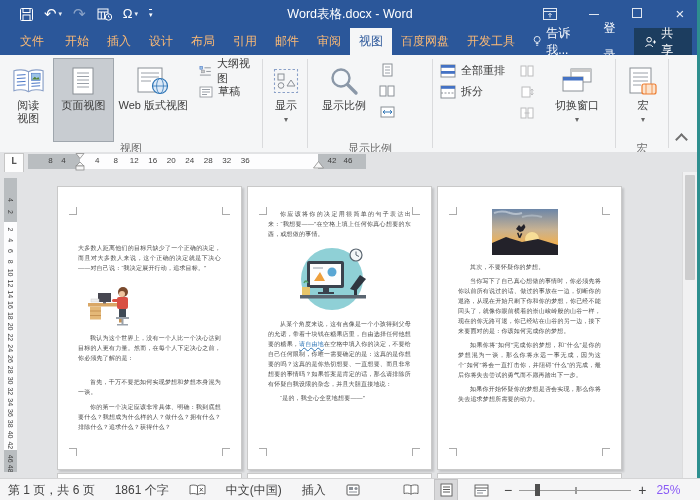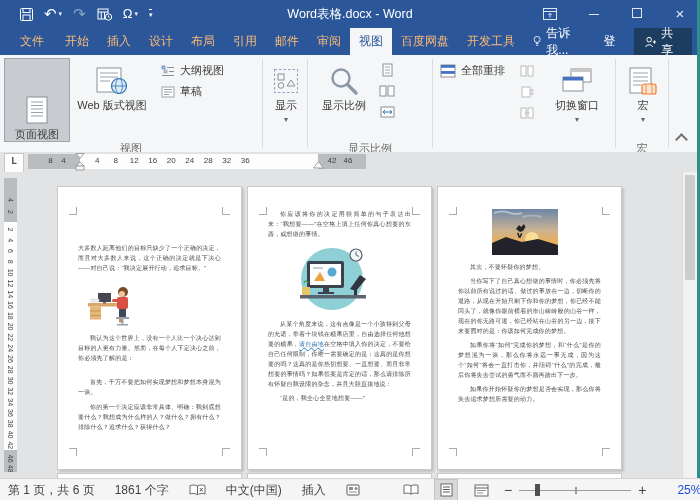--- a/index.html
+++ b/index.html
@@ -18,34 +18,34 @@
   .wc{width:16px;text-align:center;color:#e8edf5;font-size:13px;line-height:28px;}
   .wc .maxbox{display:inline-block;width:8px;height:8px;border:1px solid #dfe6f0;}
   .wc .minline{display:inline-block;width:10px;height:1px;background:#dfe6f0;vertical-align:middle;}
 
   
   .tabbar{position:absolute;left:0;top:28px;width:700px;height:27px;background:#2b579a;display:flex;align-items:stretch;font-size:12px;}
   .tab{color:#fdba74;line-height:27px;padding:0 9px;white-space:nowrap;}
   .tab.file{margin-left:8px;padding:0 12px;}
   .tabs-list{display:flex;}
   .tab.active{background:#f5f6f7;color:#2b579a;}
-  .tab-right{margin-left:auto;display:flex;}
+  .tab-right{margin-left:auto;display:flex;align-items:center;}
   .tellme{display:flex;align-items:center;gap:5px;color:#fff;padding:0 9px;font-size:12px;}
   .signin{color:#fff;padding:0 10px;font-size:12px;line-height:27px;}
   .sharebox{background:#1c3d5f;height:27px;display:flex;align-items:center;gap:5px;color:#fff;padding:0 11px;margin-right:8px;font-size:12px;}
 
   
   .ribbon{position:absolute;left:0;top:55px;width:700px;height:97px;background:#f5f6f7;border-bottom:1px solid #cfd0d2;display:flex;}
   .group{display:flex;flex-direction:column;position:relative;}
   .gsep{width:1px;background:#dadbdd;margin:4px 0;}
   .gbody{flex:1;display:flex;align-items:flex-start;padding:3px 2px 0 4px;}
   .glabel{height:16px;font-size:11px;color:#6b6b6b;text-align:center;line-height:13px;}
   .bigbtn{height:78px;display:flex;flex-direction:column;align-items:center;padding:4px 3px 0;font-size:11px;color:#3b3b3b;text-align:center;border:1px solid transparent;line-height:13px;}
   .bigbtn .ic{height:36px;display:flex;align-items:center;justify-content:center;}
-  .bigbtn.sel{background:#c8ccd1;border-color:#9fa6ad;justify-content:flex-end;}
+  .bigbtn.sel{background:#c8ccd1;border-color:#9fa6ad;}
   .bigbtn .dd{font-size:8px;color:#666;margin-top:1px;}
   .smallbtn{display:flex;align-items:center;gap:5px;font-size:11px;color:#3b3b3b;height:21px;padding:0 3px;}
   .minibtn{width:22px;height:21px;display:flex;align-items:center;justify-content:center;}
   .vcol{display:flex;flex-direction:column;}
   .chevcol{flex:1;position:relative;}
   .chev{position:absolute;right:14px;bottom:8px;width:7px;height:7px;border-left:2px solid #707070;border-top:2px solid #707070;transform:rotate(45deg);}
 
   
   .rulerrow{position:absolute;left:0;top:152px;width:700px;height:20px;background:#e2e3e5;}
   .tabsel{position:absolute;left:4px;top:1px;width:18px;height:18px;background:#fdfdfd;border:1px solid #c6c6c6;color:#555;font:bold 10px/16px "Liberation Mono","DejaVu Sans Mono",monospace;text-align:center;}
@@ -95,21 +95,21 @@
   .sb-item{display:flex;align-items:center;white-space:nowrap;}
   .sb-views{position:absolute;left:400px;top:0;height:22px;display:flex;align-items:center;gap:12px;}
   .sb-viewbtn{width:22px;height:20px;display:flex;align-items:center;justify-content:center;}
   .sb-viewbtn.sel{background:#d8d8da;border:1px solid #c3c3c5;}
   .sb-zoom{position:absolute;left:504px;top:0;height:22px;display:flex;align-items:center;gap:7px;}
   .zoomtrack{position:relative;width:112px;height:14px;}
   .ztline{position:absolute;left:0;right:0;top:6.5px;height:1.5px;background:#9b9b9b;}
   .ztick{position:absolute;left:56px;top:3.5px;width:1.5px;height:7px;background:#9b9b9b;}
   .zthumb{position:absolute;left:16px;top:1px;width:5px;height:12px;background:#505050;}
   .zsign{font-size:14px;color:#444;line-height:20px;}
-  .zpct{margin-left:24px;color:#1d4ed8;}
+  .zpct{margin-left:3px;color:#8b5cf6;}
 
   svg{display:block;}
 </style>
 </head>
 <body>
 
 <div id="app">
 
   <div class="titlebar">
     <div class="qat">
@@ -194,20 +194,37 @@
           </svg>
         <span>共享</span>
       </span>
     </div>
   </div>
 
   <div class="ribbon">
 
     <div class="group" style="width:262px">
       <div class="gbody">
+        <div class="bigbtn" style="width:44px">
+          <span class="ic">
+              <svg width="33" height="28" viewBox="0 0 34 28">
+                <path d="M17 4.5 C13 2 6 2 2 3.5 V24 C6 22.5 13 22.5 17 25 C21 22.5 28 22.5 32 24 V3.5 C28 2 21 2 17 4.5 Z" fill="#fff" stroke="#8aa0c8" stroke-width="1.2"></path>
+                <line x1="17" y1="4.5" x2="17" y2="25" stroke="#8aa0c8"></line>
+                <line x1="5" y1="8" x2="14" y2="7.4" stroke="#4472c4"></line>
+                <line x1="5" y1="11.5" x2="14" y2="10.9" stroke="#4472c4"></line>
+                <line x1="5" y1="15" x2="14" y2="14.4" stroke="#4472c4"></line>
+                <line x1="5" y1="18.5" x2="14" y2="17.9" stroke="#4472c4"></line>
+                <rect x="20" y="6" width="9" height="7.5" fill="#9dc3e6" stroke="#4472c4" stroke-width="0.6"></rect>
+                <path d="M20.5 12.5 L23.5 9.5 L25.5 11.5 L27 10 L28.5 12.5 Z" fill="#548235"></path>
+                <line x1="20" y1="16.5" x2="29" y2="15.9" stroke="#4472c4"></line>
+                <line x1="20" y1="19.5" x2="29" y2="18.9" stroke="#4472c4"></line>
+              </svg>
+            </span>
+          <span style="width:30px">阅读视图</span>
+        </div>
         <div class="bigbtn sel" style="width:58px">
           <span class="ic">
               <svg width="22" height="28" viewBox="0 0 22 28">
                 <rect x="1" y="1" width="20" height="26" fill="#fff" stroke="#8a8f96"></rect>
                 <line x1="5" y1="6" x2="17" y2="6" stroke="#9aa0a8"></line>
                 <line x1="5" y1="9.5" x2="17" y2="9.5" stroke="#9aa0a8"></line>
                 <line x1="5" y1="13" x2="17" y2="13" stroke="#9aa0a8"></line>
                 <line x1="5" y1="16.5" x2="17" y2="16.5" stroke="#9aa0a8"></line>
                 <line x1="5" y1="20" x2="17" y2="20" stroke="#9aa0a8"></line>
               </svg>
@@ -314,20 +331,28 @@
     <div class="group" style="width:182px">
       <div class="gbody">
         <div class="vcol" style="padding-top:2px;">
           <div class="smallbtn">
             <svg width="16" height="14" viewBox="0 0 16 14">
                 <rect x="1" y="1" width="14" height="12" fill="#fff" stroke="#8a8f96"></rect>
                 <rect x="1" y="1" width="14" height="2.8" fill="#4472c4"></rect>
                 <rect x="1" y="7" width="14" height="2.8" fill="#4472c4"></rect>
               </svg>
             <span>全部重排</span>
+          </div>
+          <div class="smallbtn">
+            <svg width="16" height="14" viewBox="0 0 16 14">
+                <rect x="1" y="1" width="14" height="12" fill="#fff" stroke="#8a8f96"></rect>
+                <rect x="1" y="1" width="14" height="2.8" fill="#4472c4"></rect>
+                <line x1="1" y1="8" x2="15" y2="8" stroke="#8a8f96" stroke-dasharray="2 1.5"></line>
+              </svg>
+            <span>拆分</span>
           </div>
         </div>
         <div class="vcol" style="padding-top:2px;margin-left:8px;">
           <div class="minibtn">
               <svg width="14" height="12" viewBox="0 0 14 12">
                 <rect x="1" y="1" width="5" height="10" fill="#fff" stroke="#bcbcbe"></rect>
                 <rect x="8" y="1" width="5" height="10" fill="#fff" stroke="#bcbcbe"></rect>
               </svg>
             </div>
           <div class="minibtn">

